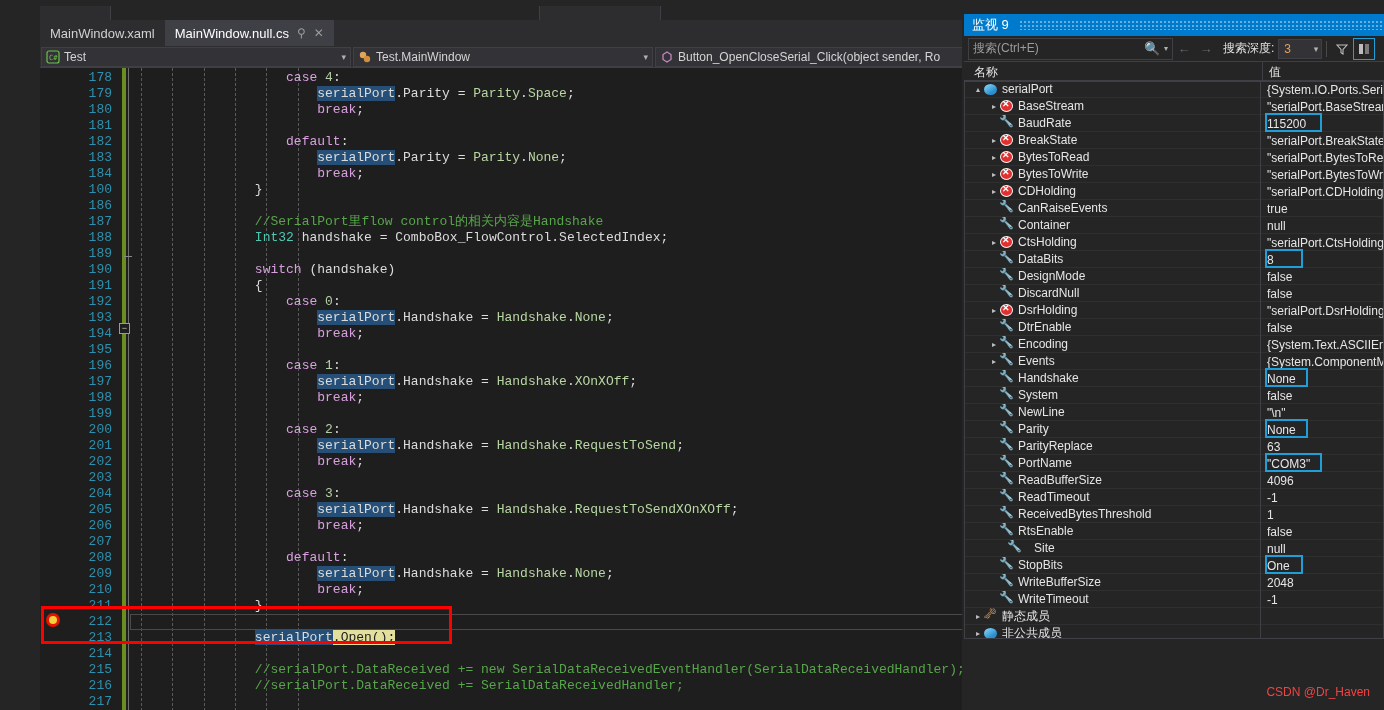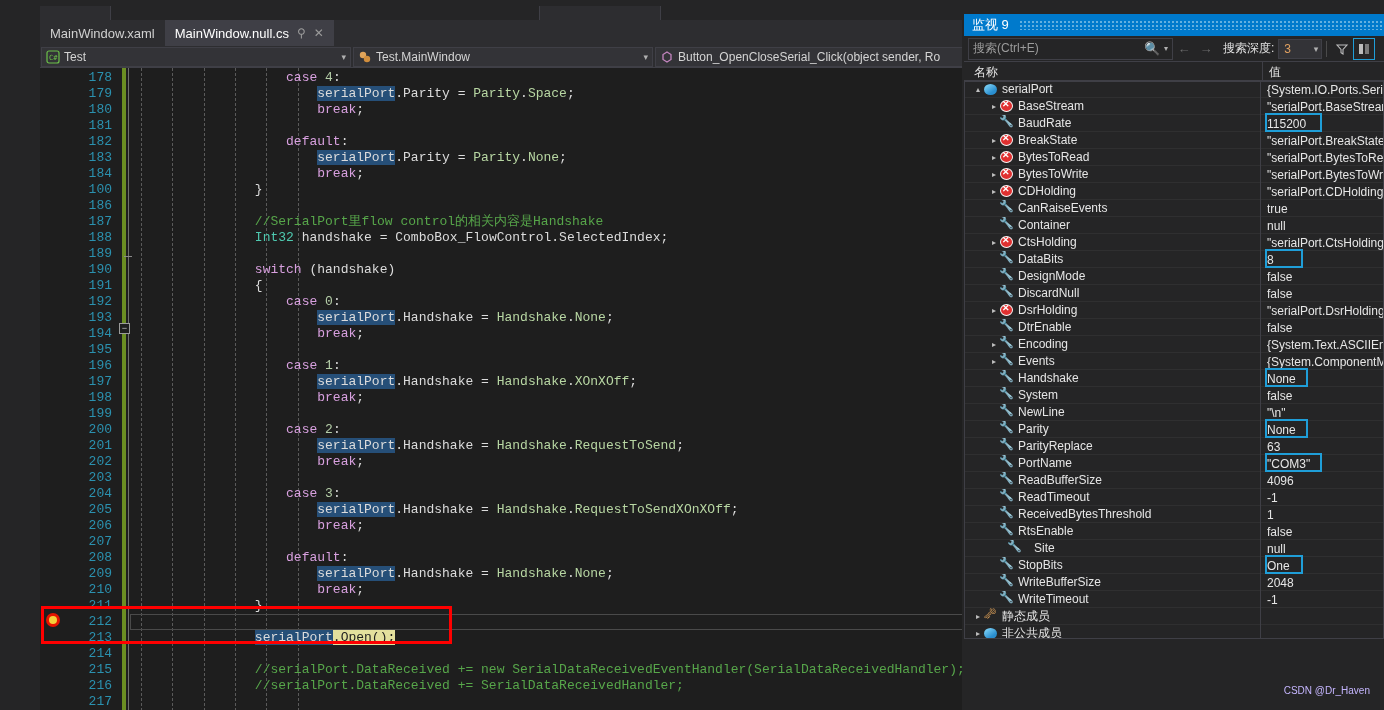--- a/index.html
+++ b/index.html
@@ -300,21 +300,21 @@
   .hl-box {
     position:absolute; left:0px; top:-2px; height:19px;
     border:2px solid #1f9ed8; pointer-events:none;
   }
   .watch-frame-border {
     position:absolute; left:2px; top:81px; width:420px; height:558px;
     border:1px solid #3f3f46; pointer-events:none;
   }
   .watermark {
     position:absolute; right:14px; top:685px;
-    color:#c4b5fd; font-size:10px;
+    color:#ef4444; font-size:12px;
   }
 </style>
 </head>
 <body>
 
 <div id="root">
 
   <div id="editor-pane">
 
     <div class="top-strip">

